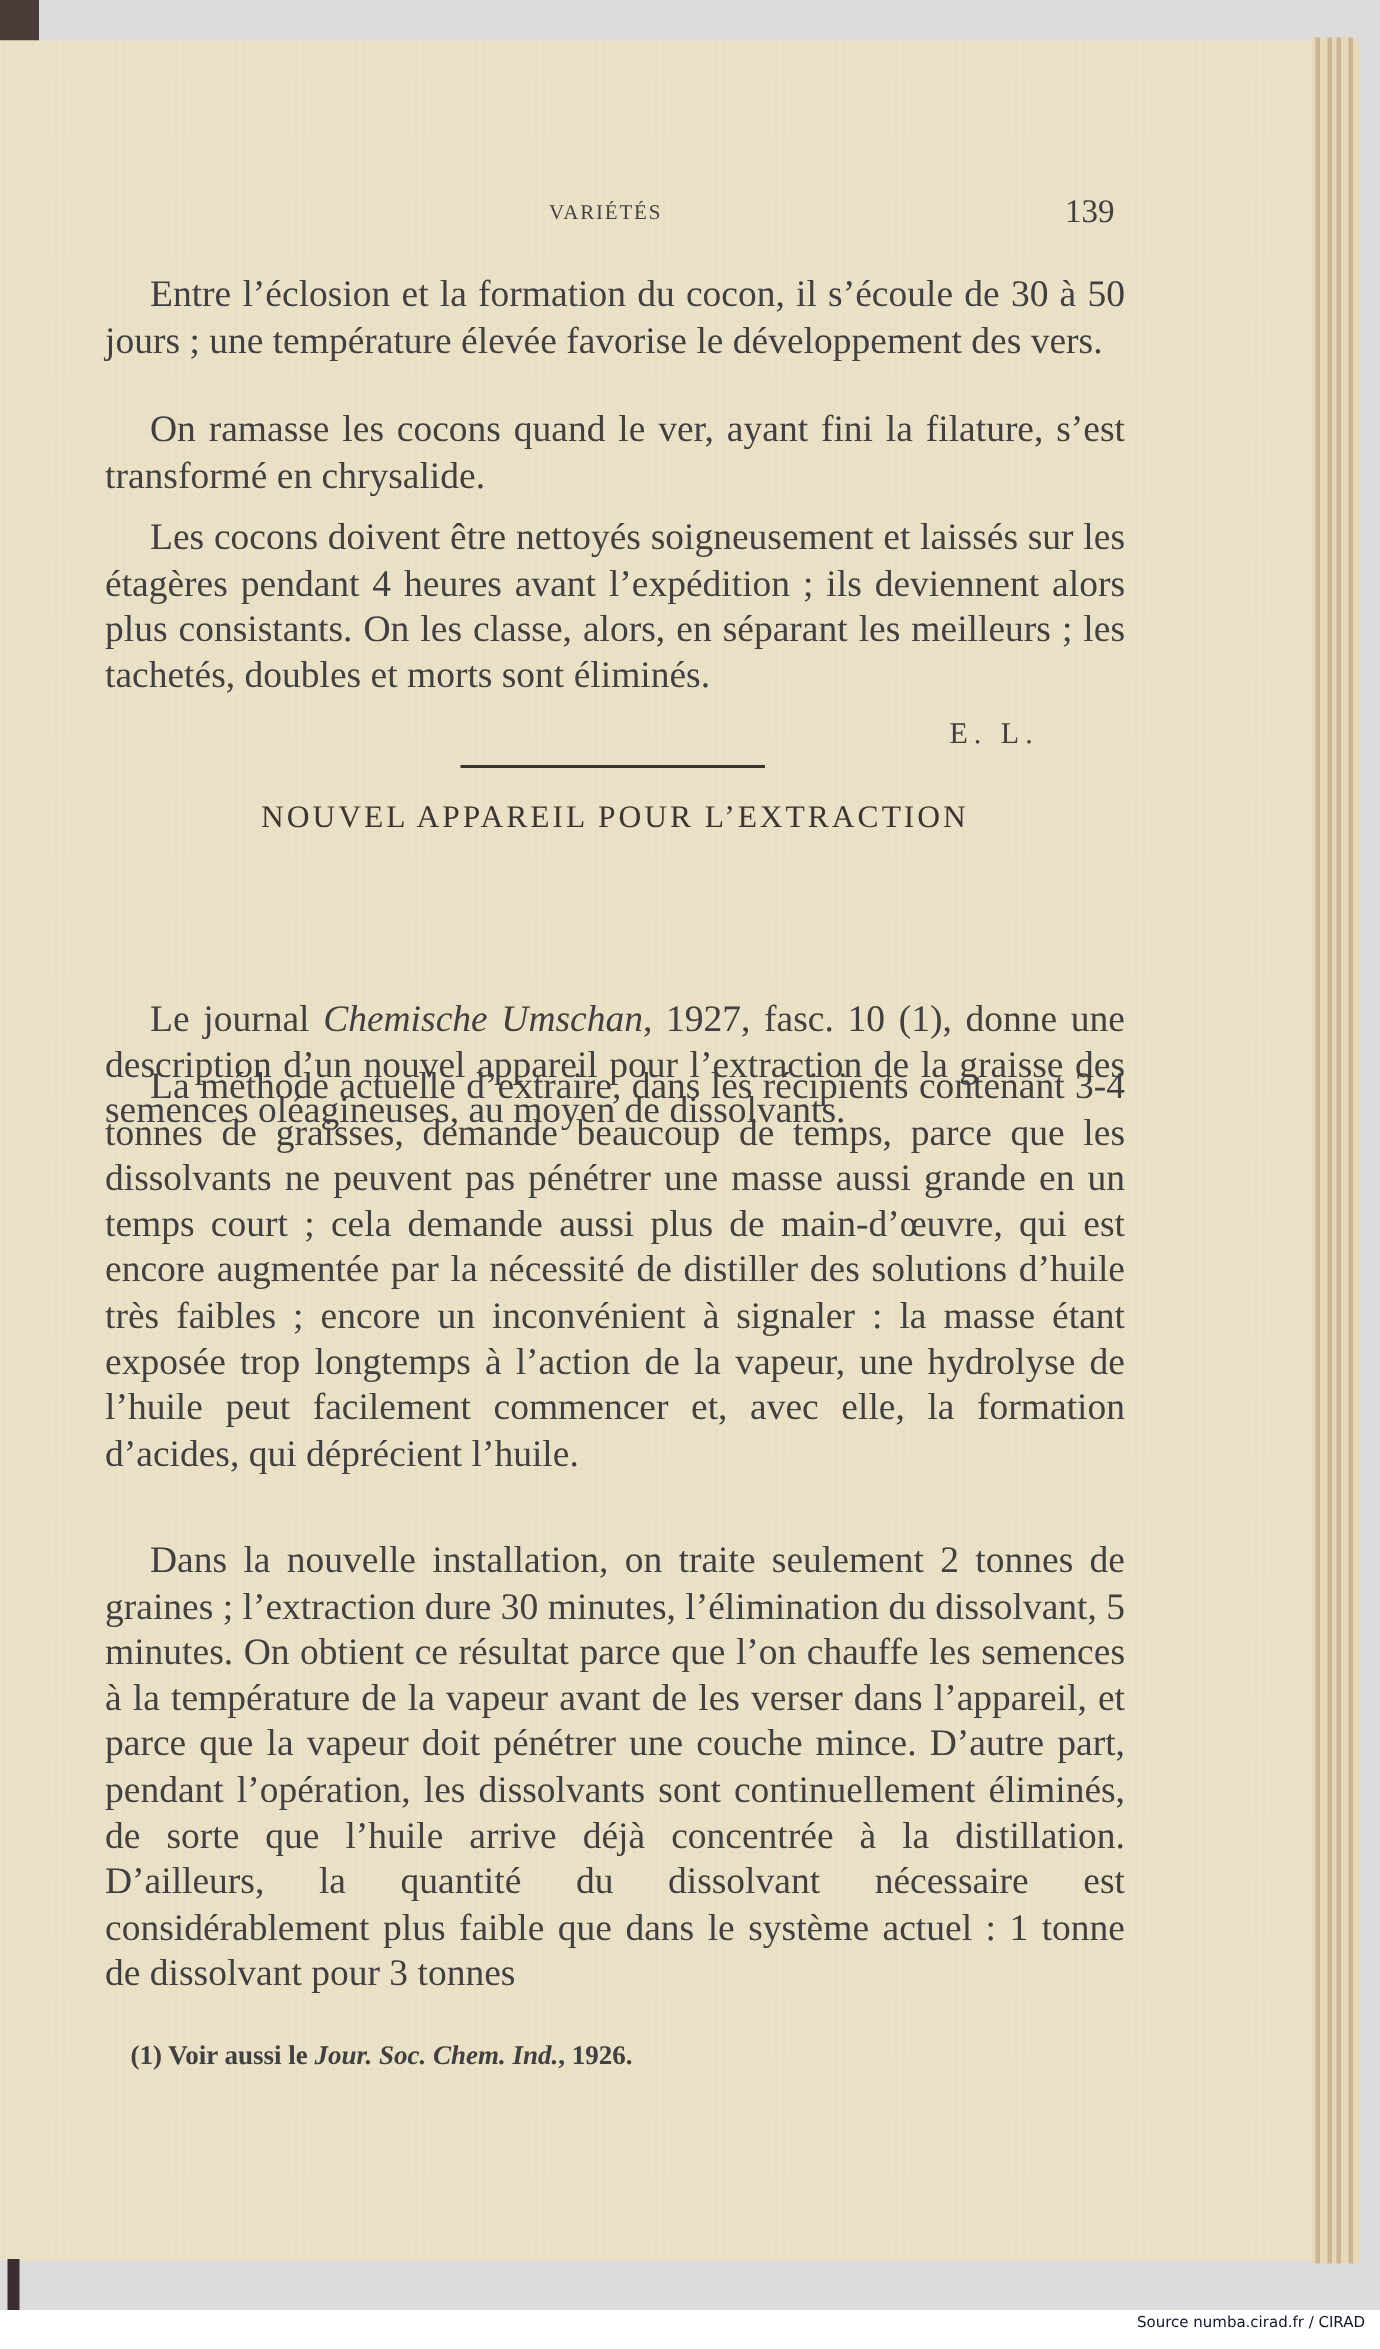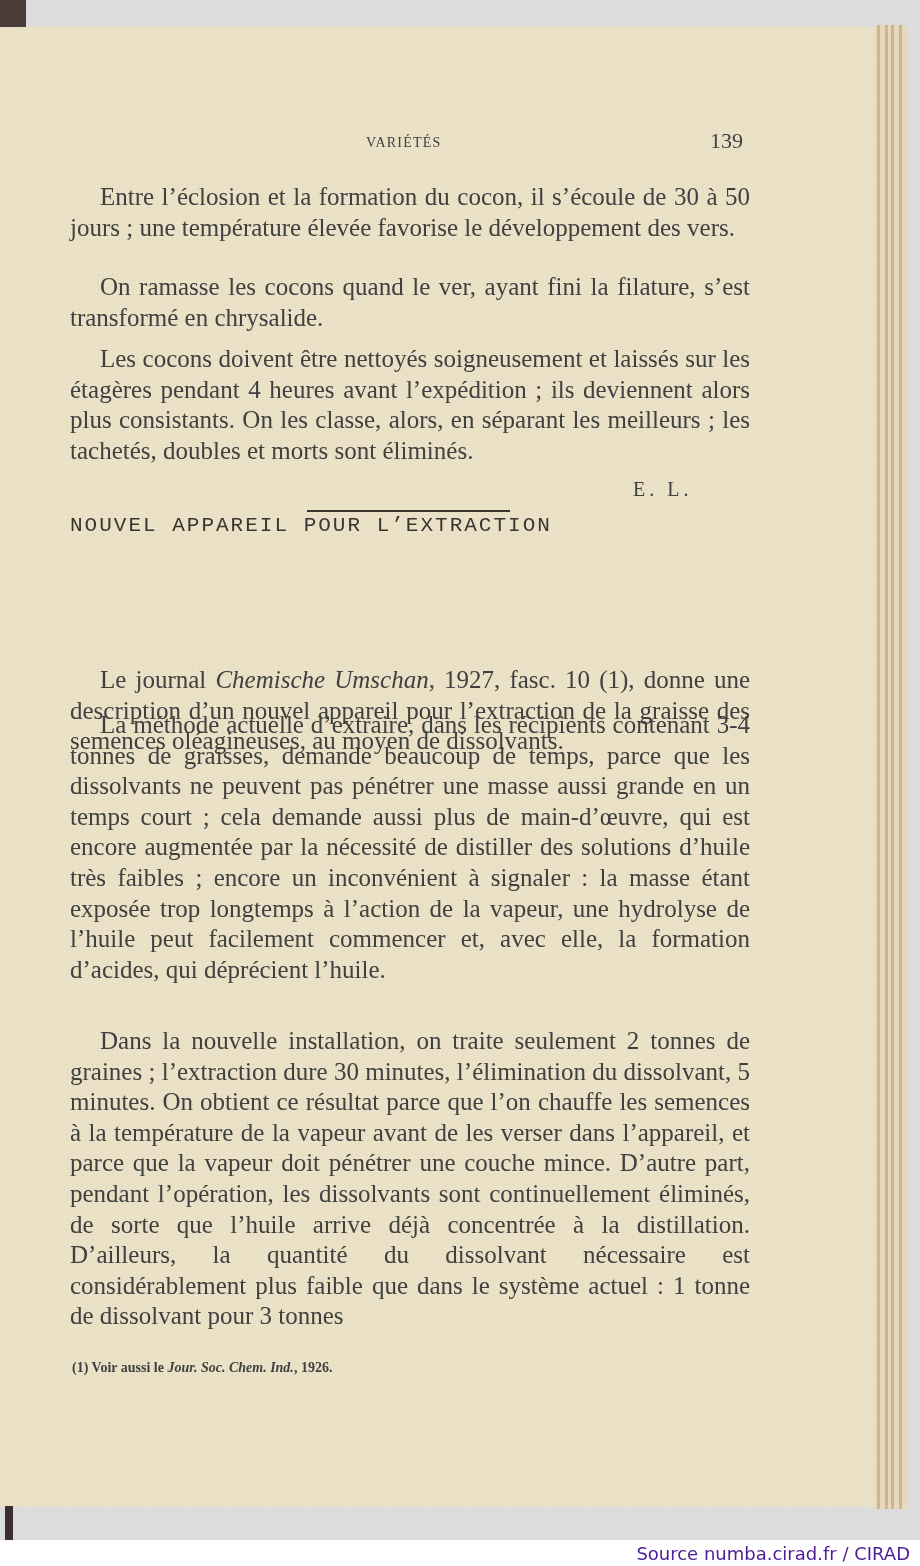--- a/index.html
+++ b/index.html
@@ -12,23 +12,23 @@
   .page-edge { position:absolute; left:875px; top:25px; width:32px; height:1484px; background:#e6d8b8;
                border-top-right-radius:6px; }
   .edge-line { position:absolute; top:0; bottom:0; width:3px; background:#c4ad88; opacity:0.8; }
   .text { color:#404040; position:absolute; }
   .running-head { left:366px; top:135px; font-size:14px; letter-spacing:1.2px; }
   .page-num { left:710px; top:128px; font-size:22px; }
   .para { left:70px; width:680px; font-size:25px; line-height:30.6px; text-align:justify; }
   .para .indent { display:inline-block; width:30px; }
   .sig { left:633px; top:478px; font-size:20px; letter-spacing:4px; }
   .rule { position:absolute; left:307px; top:510px; width:203px; height:2px; background:#3a3530; }
-  .title { left:70px; width:680px; text-align:left; font-family:Liberation Mono, monospace; font-size:21px; letter-spacing:2px; line-height:28px; top:512px; color:#3a3530; }
-  .footnote { left:72px; top:1360px; font-size:14px; font-weight:bold; }
-  .source { position:absolute; right:10px; top:1543px; font-family:"DejaVu Sans", sans-serif; font-size:18px; color:#4c1d95; }
+  .title { left:70px; width:680px; text-align:center; font-family:Liberation Serif, serif; font-size:21px; letter-spacing:2px; line-height:28px; top:530px; color:#3a3530; }
+  .footnote { left:87px; top:1360px; font-size:18px; font-weight:bold; }
+  .source { position:absolute; right:10px; top:1543px; font-family:"DejaVu Sans", sans-serif; font-size:10px; color:#0f172a; }
 </style>
 </head>
 <body>
 
 <div class="scan-bg"></div>
 <div class="corner-tl"></div>
 <div class="page"></div>
 <div class="page-edge">
   <div class="edge-line" style="left:2px;"></div>
   <div class="edge-line" style="left:10px;"></div>

